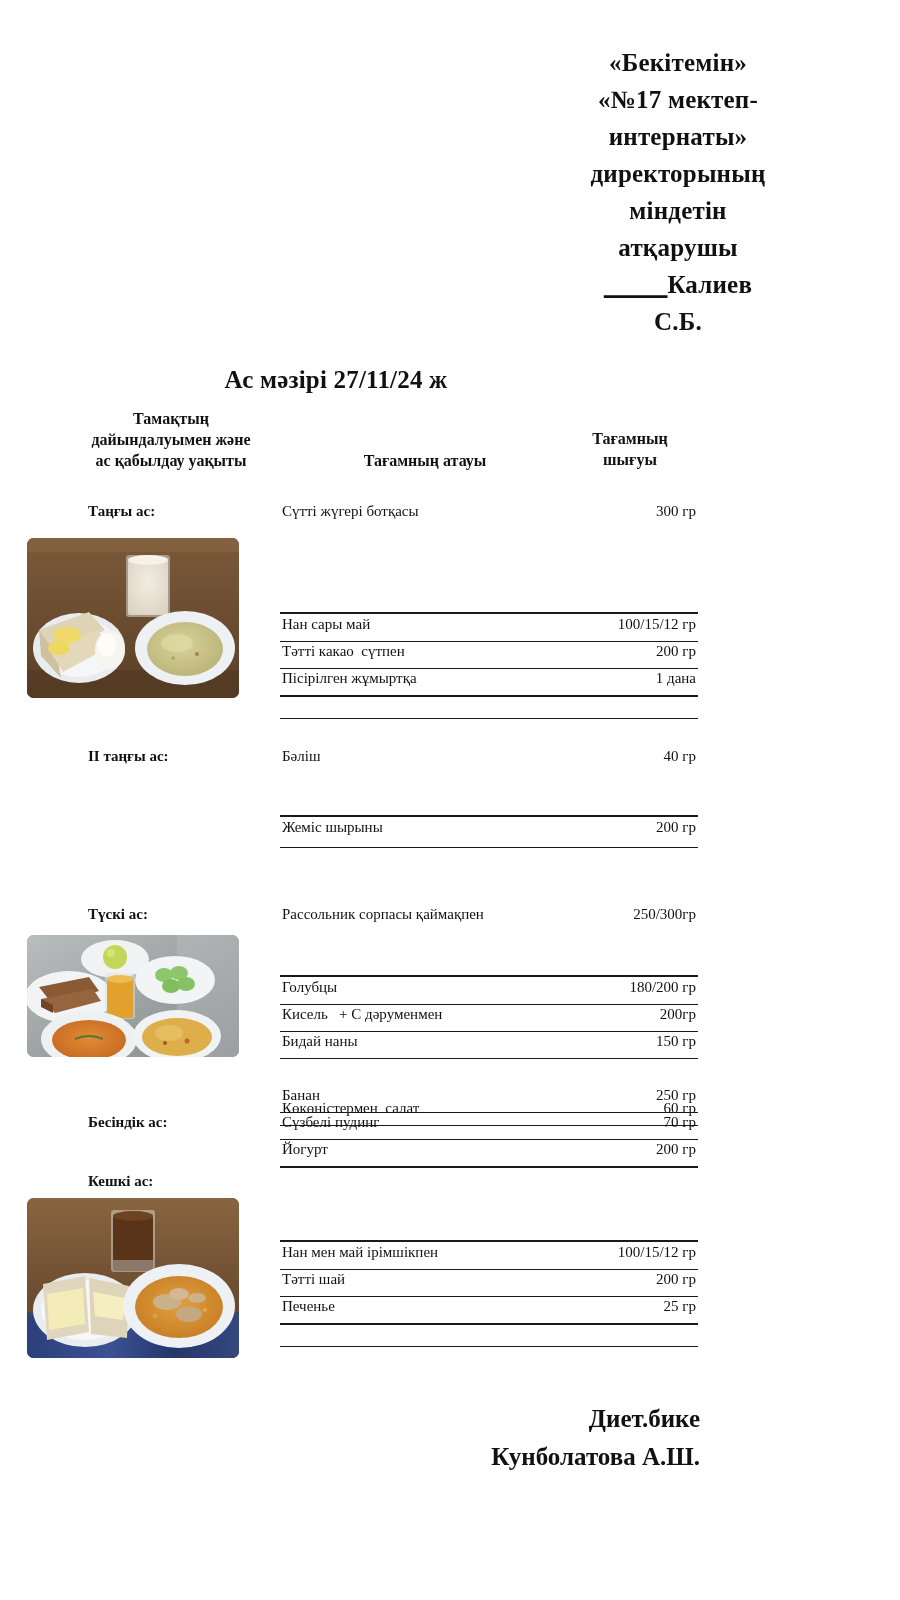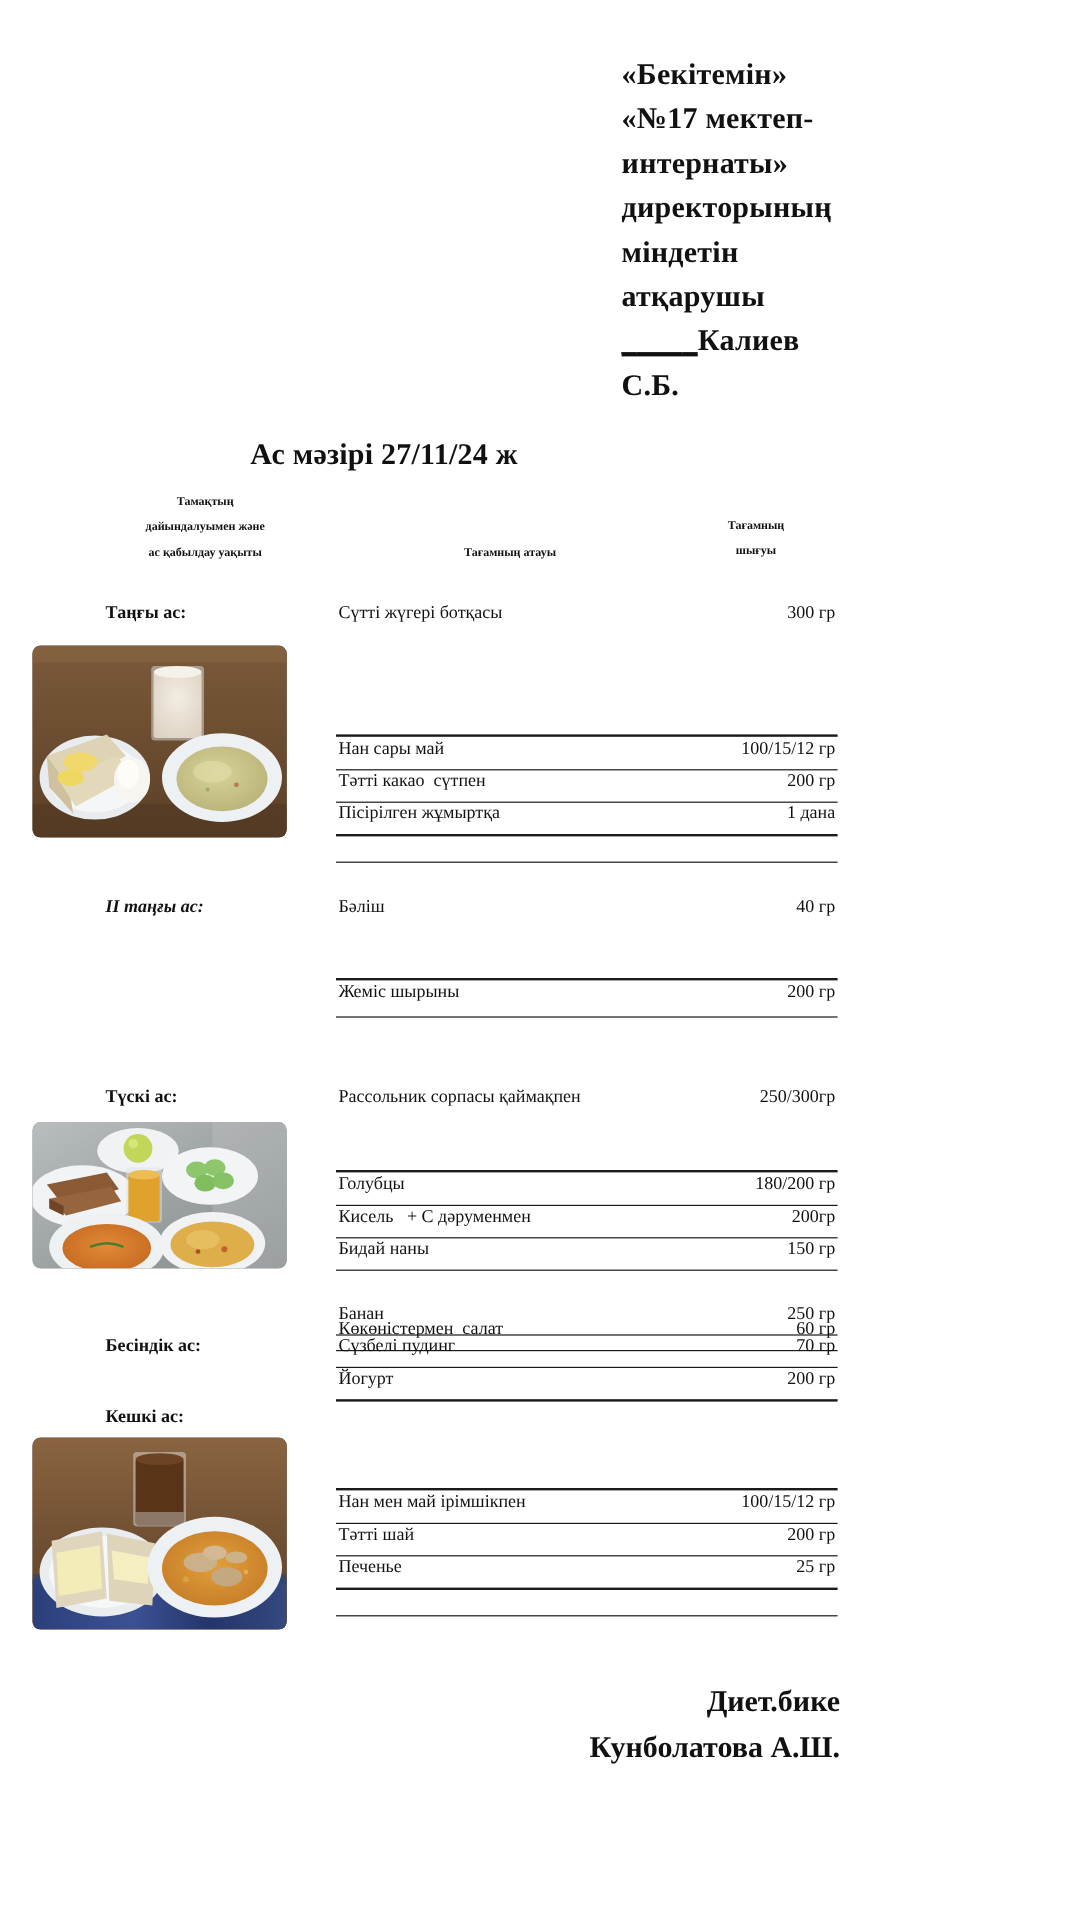--- a/index.html
+++ b/index.html
@@ -15,50 +15,50 @@
     color: #111111;
     overflow: hidden;
   }
 
   
   .approval {
     position: absolute;
     right: 62px;
     top: 44px;
     width: 320px;
-    text-align: left;
+    text-align: center;
     font-weight: bold;
     font-size: 25px;
     line-height: 37px;
     letter-spacing: 0.2px;
   }
   .approval .ln { display: block; white-space: pre; }
   .approval .ln.underline-lead .lead {
     text-decoration: underline;
     text-decoration-thickness: 2px;
     text-underline-offset: 3px;
   }
 
   
   .doc-title {
     position: absolute;
-    left: 0;
+    left: 16px;
     top: 366px;
     width: 640px;
     text-align: center;
     font-weight: bold;
     font-size: 25px;
     letter-spacing: 0.2px;
   }
 
   
   .col-head {
     position: absolute;
     font-weight: bold;
-    font-size: 10px;
+    font-size: 16px;
     line-height: 21px;
     text-align: center;
   }
   .col-head.c1 { left: 58px;  top: 408px; width: 226px; }
   .col-head.c2 { left: 300px; top: 450px; width: 250px; }
   .col-head.c3 { left: 556px; top: 428px; width: 148px; }
 
   
   .sheet { position: absolute; left: 0; top: 0; width: 900px; height: 1252px; }
 
@@ -169,21 +169,21 @@
     <span class="nm">Тәтті какао  сүтпен</span>
     <span class="qt">200 гр</span>
   </div>
   <div class="row" style="top:668px;">
     <span class="nm">Пісірілген жұмыртқа</span>
     <span class="qt">1 дана</span>
   </div>
   <div class="rule" style="top:695px;"></div>
   <div class="rule thin" style="top:718px;"></div>
 
-  <div class="meal-label" style="left:88px; top:748px;font-style:italic;">II таңғы ас:</div>
+  <div class="meal-label" style="left:88px; top:748px;">II таңғы ас:</div>
   <div class="row" style="top:746px;">
     <span class="nm">Бәліш</span>
     <span class="qt">40 гр</span>
   </div>
 
   <div class="rule" style="top:815px;"></div>
   <div class="row" style="top:817px;text-align:center;">
     <span class="nm">Жеміс шырыны</span>
     <span class="qt">200 гр</span>
   </div>

